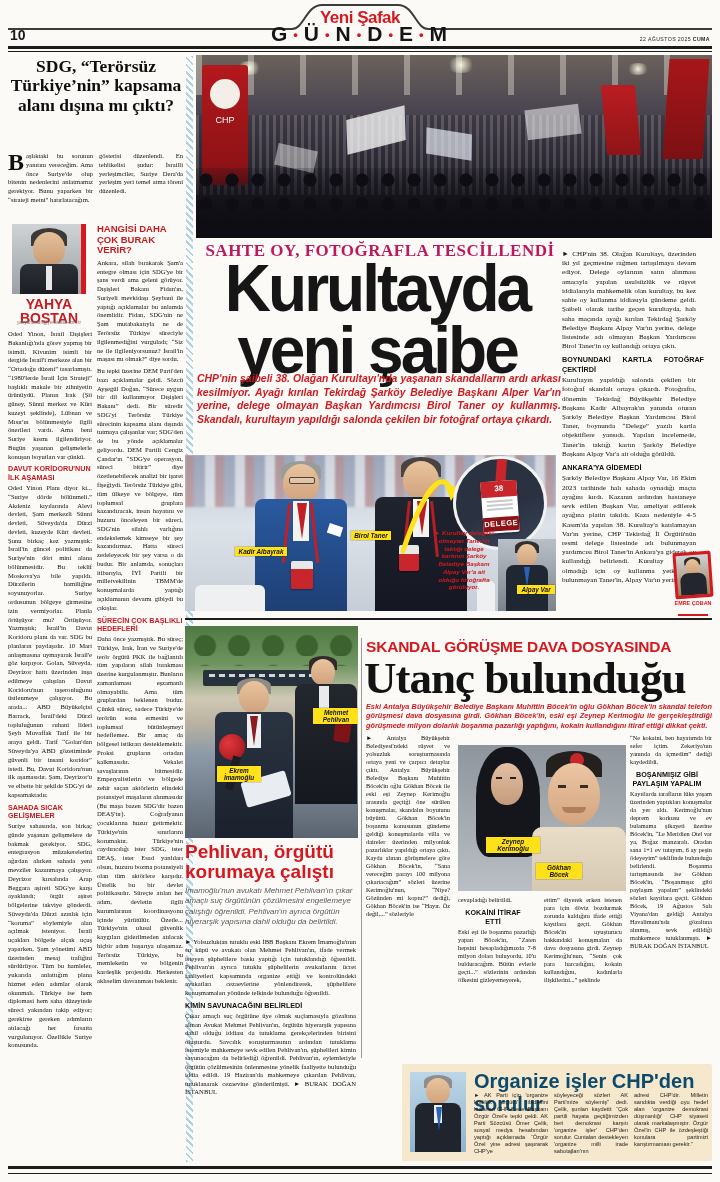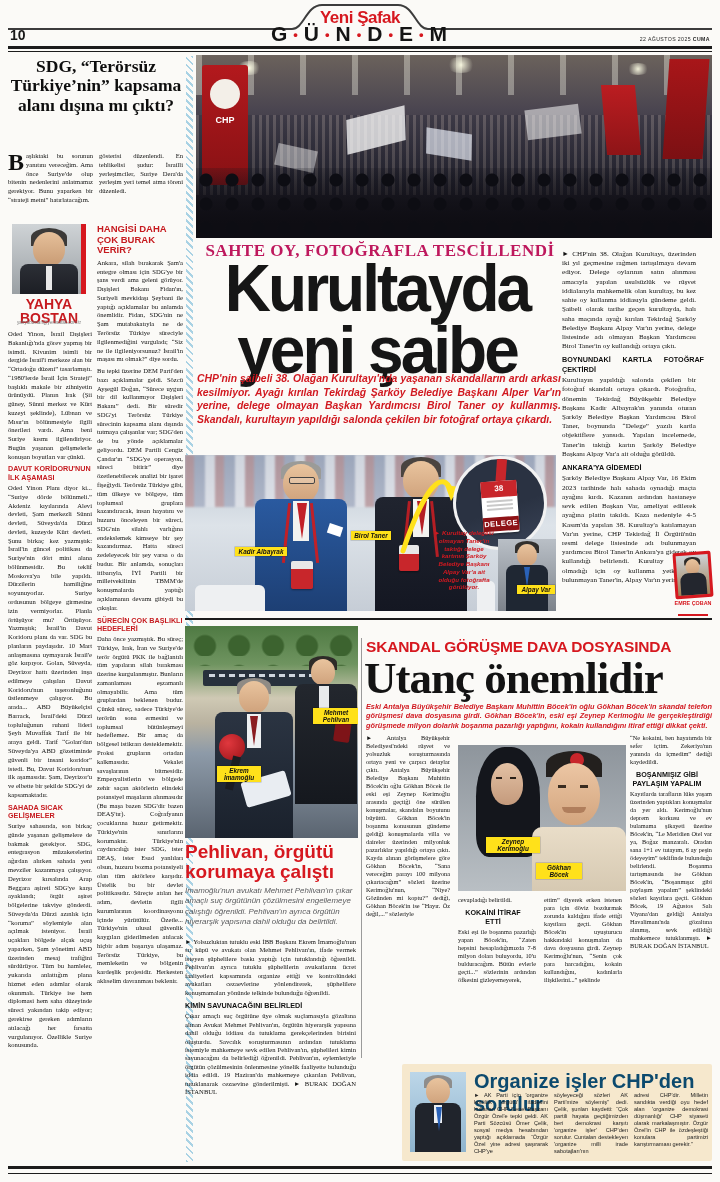--- a/index.html
+++ b/index.html
@@ -121,21 +121,21 @@
 
   <div class="abs photo" style="left:196px;top:55px;width:516px;height:183px;background:linear-gradient(180deg,#6b625c 0%,#4a4550 30%,#23222c 68%,#131219 100%)">
     <div class="abs" style="left:0;top:0;width:100%;height:40px;background:repeating-linear-gradient(90deg,rgba(255,255,240,.35) 0 6px,transparent 6px 52px)"></div>
     <div class="abs" style="left:40px;top:6px;width:26px;height:14px;border-radius:50%;background:radial-gradient(circle,rgba(255,255,230,.95),transparent 70%)"></div>
     <div class="abs" style="left:250px;top:2px;width:30px;height:16px;border-radius:50%;background:radial-gradient(circle,rgba(255,255,230,.9),transparent 70%)"></div>
     <div class="abs" style="left:430px;top:8px;width:24px;height:12px;border-radius:50%;background:radial-gradient(circle,rgba(255,255,230,.9),transparent 70%)"></div>
     <div class="abs" style="left:0;top:60px;width:100%;height:80px;background:repeating-linear-gradient(90deg,rgba(214,200,188,.18) 0 3px,rgba(30,32,48,.25) 3px 7px)"></div>
 
     <div class="abs" style="left:6px;top:10px;width:46px;height:120px;background:linear-gradient(180deg,#b3191d,#871114);border-radius:3px">
       <div class="abs" style="left:8px;top:14px;width:30px;height:30px;border-radius:50%;background:#f3efe8"></div>
-      <div class="abs sans" style="left:8px;top:50px;width:30px;text-align:center;color:#fff;font-weight:bold;font-size:9px">CHP</div>
+      <div class="abs sans" style="left:8px;top:50px;width:30px;text-align:center;color:#fff;font-weight:normal;font-size:9px">CHP</div>
     </div>
     <div class="abs" style="left:470px;top:4px;width:40px;height:100px;background:linear-gradient(180deg,#a81619,#7c1013);transform:skewX(-4deg)"></div>
     <div class="abs" style="left:408px;top:30px;width:34px;height:70px;background:linear-gradient(180deg,#bb1d21,#8e1417);transform:skewX(5deg)"></div>
 
     <div class="flagline" style="left:150px;top:58px;width:60px;height:34px;transform:rotate(-14deg) skewX(-12deg)"></div>
     <div class="flagline" style="left:230px;top:76px;width:46px;height:26px;transform:rotate(9deg) skewX(8deg);background:rgba(240,244,255,.65)"></div>
     <div class="flagline" style="left:330px;top:52px;width:54px;height:30px;transform:rotate(-7deg);background:rgba(250,250,250,.55)"></div>
     <div class="flagline" style="left:80px;top:92px;width:40px;height:22px;transform:rotate(12deg);background:rgba(250,250,250,.45)"></div>
 
     <div class="abs" style="left:0;bottom:0;width:100%;height:70px;background:radial-gradient(circle 7px at 10px 12px,#0d0d13 6px,transparent 7px) 0 0/26px 24px repeat,linear-gradient(180deg,rgba(19,18,25,.2),#0e0d13 80%)"></div>
@@ -263,21 +263,21 @@
   <div class="abs gray-stand" style="left:185px;top:886px;width:170px">İmamoğlu'nun avukatı Mehmet Pehlivan'ın çıkar amaçlı suç örgütünün çözülmesini engellemeye çalıştığı öğrenildi. Pehlivan'ın ayrıca örgütün hiyerarşik yapısına dahil olduğu da belirtildi.</div>
   <div class="abs body65" style="left:185px;top:938px;width:171px;height:224px;overflow:hidden">
     <p style="margin:0 0 3px 0">► Yolsuzluktan tutuklu eski İBB Başkanı Ekrem İmamoğlu'nun sır küpü ve avukatı olan Mehmet Pehlivan'ın, ifade vermek isteyen şüphelilere baskı yaptığı için tutuklandığı öğrenildi. Pehlivan'ın ayrıca tutuklu şüphelilerin avukatlarını ücret faaliyetleri kapsamında organize ettiği ve kontrolündeki avukatları cezaevlerine yönlendirerek, şüphelilere konuşmamaları yönünde telkinde bulunduğu öğrenildi.</p>
     <div class="bsub">KİMİN SAVUNACAĞINI BELİRLEDİ</div>
     <p style="margin:0">Çıkar amaçlı suç örgütüne üye olmak suçlamasıyla gözaltına alınan Avukat Mehmet Pehlivan'ın, örgütün hiyerarşik yapısına dahil olduğu iddiası da tutuklama gerekçelerinden birisini oluşturdu. Savcılık soruşturmasının ardından tutuklama istemiyle mahkemeye sevk edilen Pehlivan'ın, şüphelileri kimin savunacağını da belirlediği öğrenildi. Pehlivan'ın, eylemleriyle örgütün çözülmesinin önlenmesine yönelik faaliyette bulunduğu iddia edildi. 19 Haziran'da mahkemeye çıkarılan Pehlivan, tutuklanarak cezaevine gönderilmişti. ► BURAK DOĞAN İSTANBUL</p>
   </div>
 
   <div class="abs" style="left:361px;top:638px;width:1px;height:420px;background:#9a9a9a"></div>
 
   <div class="abs ut-kicker" style="left:366px;top:638px;width:348px">SKANDAL GÖRÜŞME DAVA DOSYASINDA</div>
-  <div class="abs ut-headline" style="left:364px;top:652px;width:350px">Utanç önemlidir</div>
+  <div class="abs ut-headline" style="left:364px;top:652px;width:350px">Utanç bulunduğu</div>
   <div class="abs ut-stand" style="left:366px;top:702px;width:346px">Eski Antalya Büyükşehir Belediye Başkanı Muhittin Böcek'in oğlu Gökhan Böcek'in skandal telefon görüşmesi dava dosyasına girdi. Gökhan Böcek'in, eski eşi Zeynep Kerimoğlu ile gerçekleştirdiği görüşmede milyon dolarlık boşanma pazarlığı yaptığını, kokain kullandığını itiraf ettiği dikkat çekti.</div>
 
   <div class="abs ut-col" style="left:366px;top:734px;width:84px;height:322px;overflow:hidden">► Antalya Büyükşehir Belediyesi'ndeki rüşvet ve yolsuzluk soruşturmasında ortaya yeni ve çarpıcı detaylar çıktı. Antalya Büyükşehir Belediye Başkanı Muhittin Böcek'in oğlu Gökhan Böcek ile eski eşi Zeynep Kerimoğlu arasında geçtiği öne sürülen konuşmalar, skandalın boyutunu büyüttü. Gökhan Böcek'in boşanma konusunun gündeme geldiği konuşmalarda villa ve daireler üzerinden milyonluk pazarlıklar yapıldığı ortaya çıktı. Kayda alınan görüşmelere göre Gökhan Böcek'in, “Sana vereceğim parayı 100 milyona çıkartacağım” sözleri üzerine Kerimoğlu'nun, “Niye? Gözünden mi koptu?” dediği, Gökhan Böcek'in ise “Hayır. Öz değil,...” sözleriyle</div>
 
   <div class="abs photo" style="left:458px;top:745px;width:168px;height:146px;background:linear-gradient(180deg,#8e959c,#b9bfc4)">
     <div>
       <div class="abs" style="left:18px;top:2px;width:64px;height:110px;background:#14161c;border-radius:45% 45% 20% 20%"></div>
       <div class="head" style="left:33px;top:18px;width:32px;height:42px;background:linear-gradient(180deg,#e3c1a4,#c49a7c)"></div>
       <div class="abs" style="left:38px;top:32px;width:6px;height:2px;background:#2b2018"></div>
       <div class="abs" style="left:52px;top:32px;width:6px;height:2px;background:#2b2018"></div>

